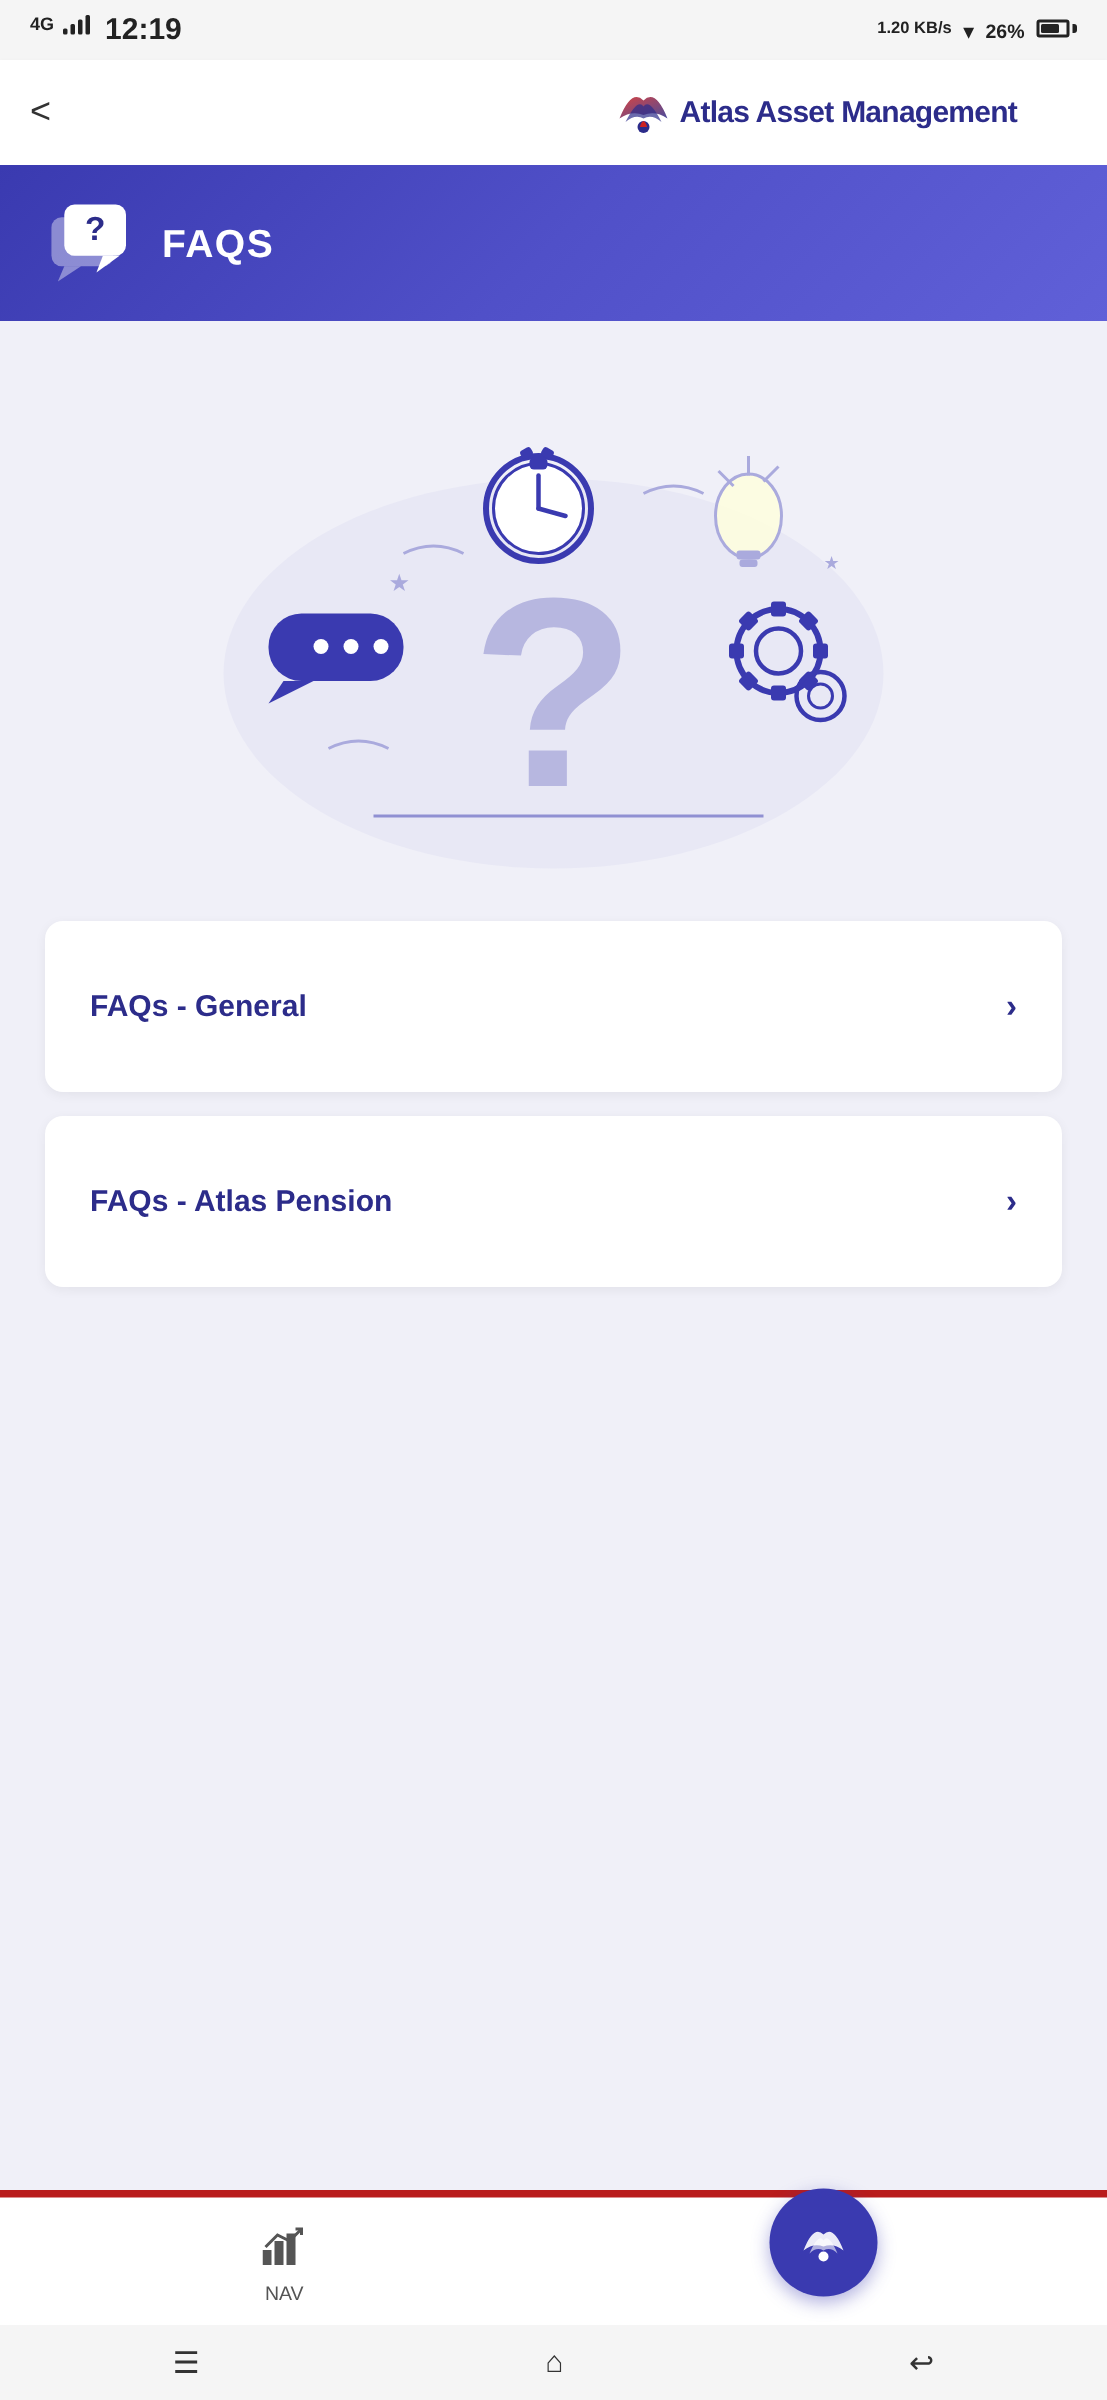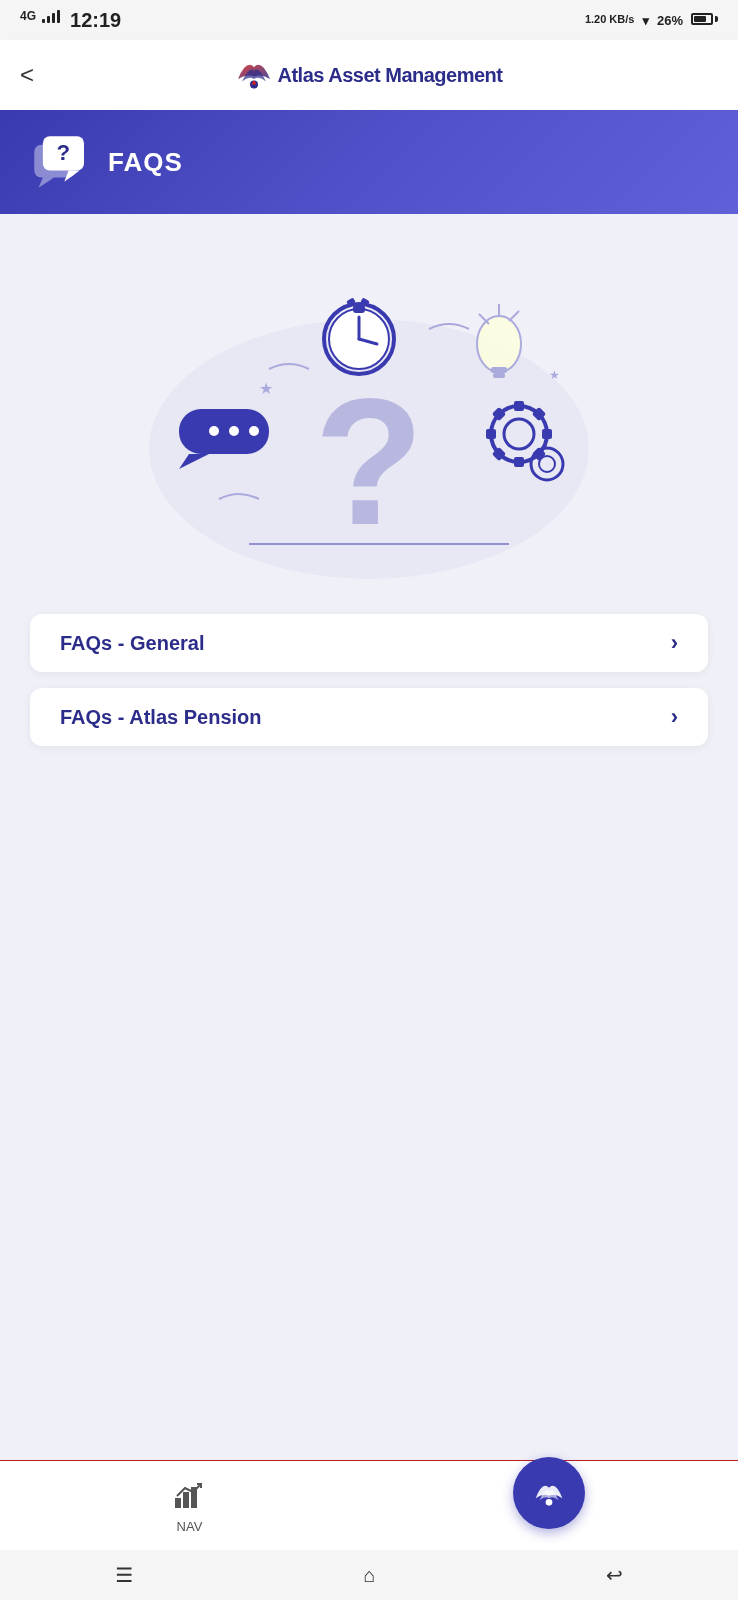--- a/index.html
+++ b/index.html
@@ -59,21 +59,21 @@
       color: #333;
       cursor: pointer;
       margin-right: 20px;
       font-weight: 300;
     }
     .logo-container {
       display: flex;
       align-items: center;
       gap: 0;
       flex: 1;
-      justify-content: center;
+      justify-content: flex-end;
       margin-right: 40px;
     }
     .logo-icon {
       width: 48px;
       height: 48px;
     }
     .logo-text {
       font-size: 20px;
       color: #2c2c8a;
       font-weight: 600;
@@ -135,21 +135,21 @@
     .faq-list {
       width: 100%;
       display: flex;
       flex-direction: column;
       gap: 16px;
       padding: 0 10px;
     }
     .faq-item {
       background: #fff;
       border-radius: 12px;
-      padding: 16px 30px;
+      padding: 44px 30px;
       display: flex;
       align-items: center;
       justify-content: space-between;
       box-shadow: 0 2px 8px rgba(0,0,0,0.06);
       cursor: pointer;
     }
     .faq-item-label {
       font-size: 20px;
       font-weight: 700;
       color: #2c2c8a;
@@ -160,21 +160,21 @@
       font-weight: bold;
     }
 
     
     .bottom-nav {
       background: #fff;
       display: flex;
       align-items: center;
       justify-content: space-around;
       padding: 12px 10px 8px;
-      border-top: 1px solid #b91c1c;
+      border-top: 5px solid #b91c1c;
       position: relative;
       height: 90px;
       margin-top: auto;
     }
     .nav-item {
       display: flex;
       flex-direction: column;
       align-items: center;
       gap: 4px;
       cursor: pointer;

